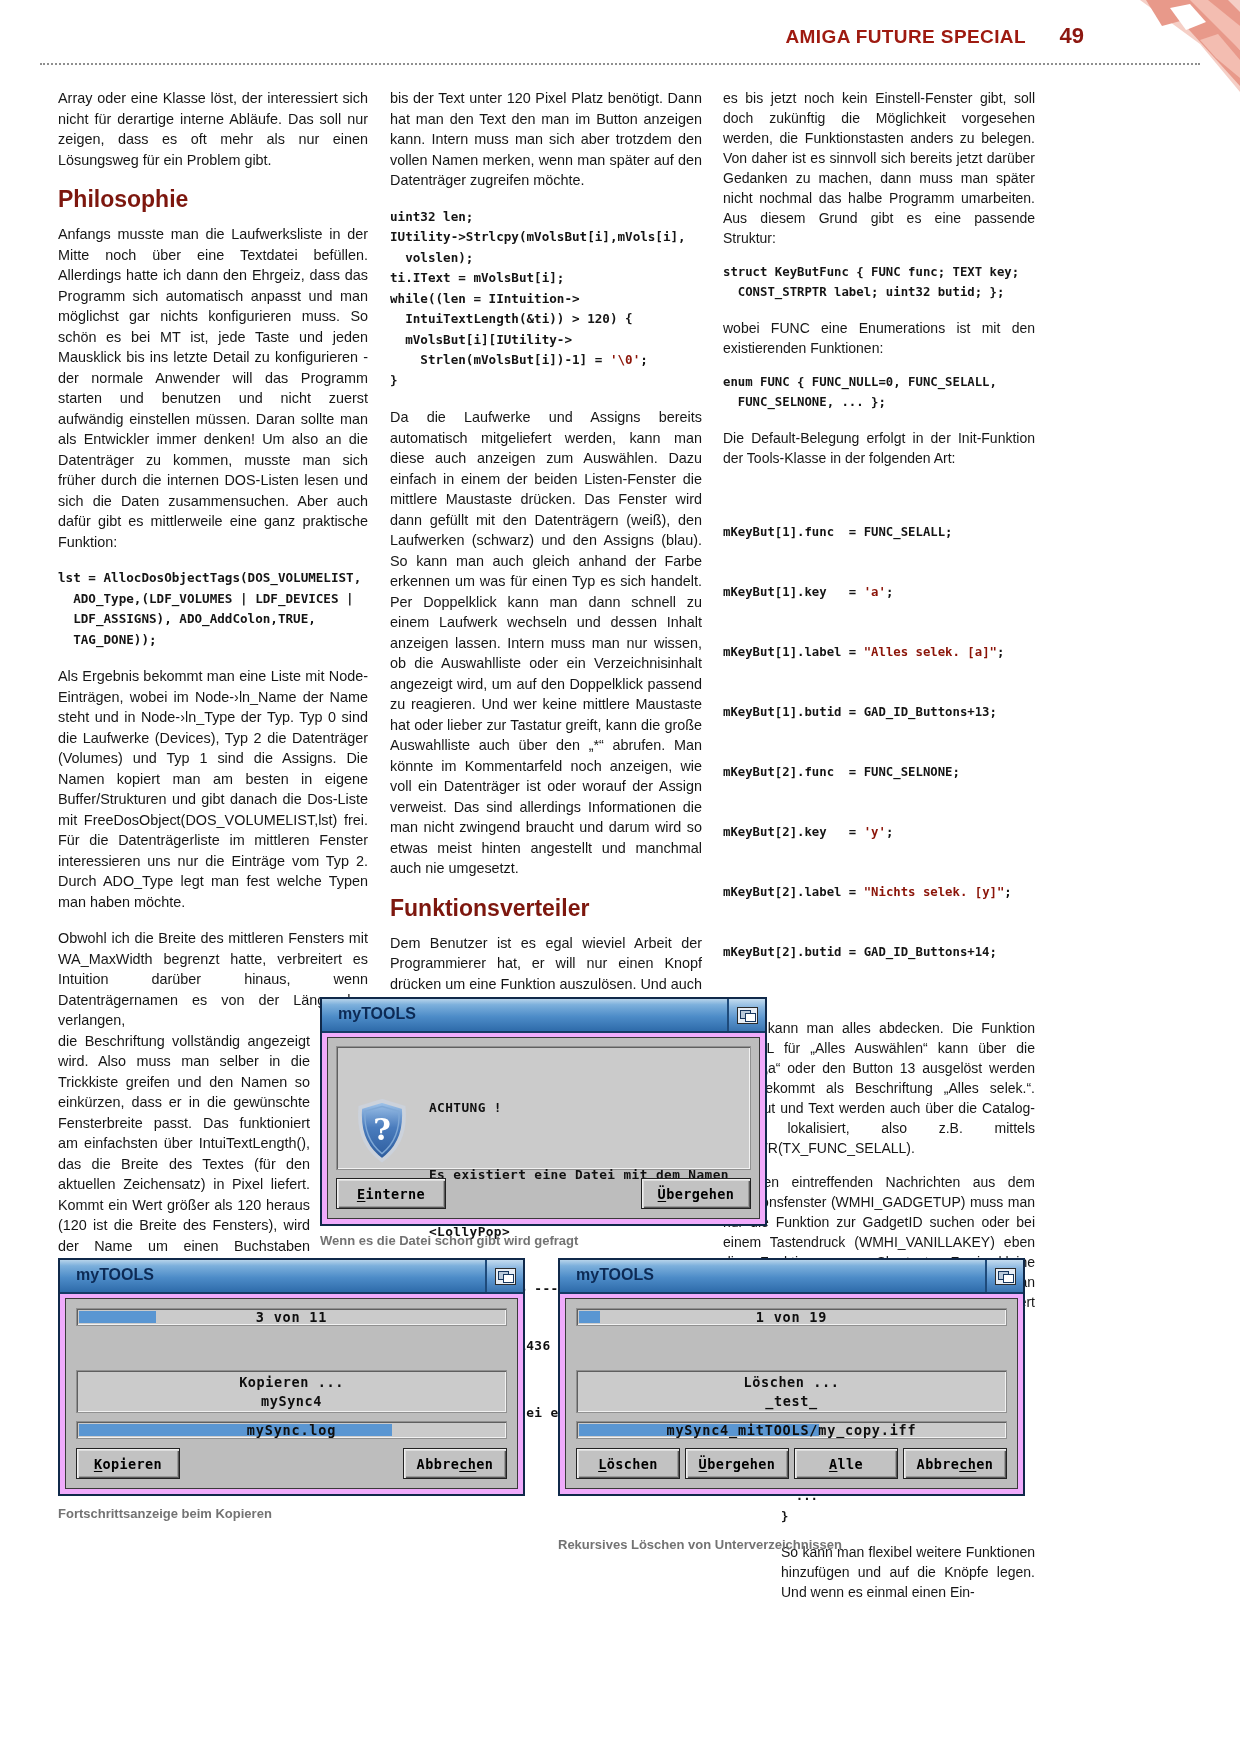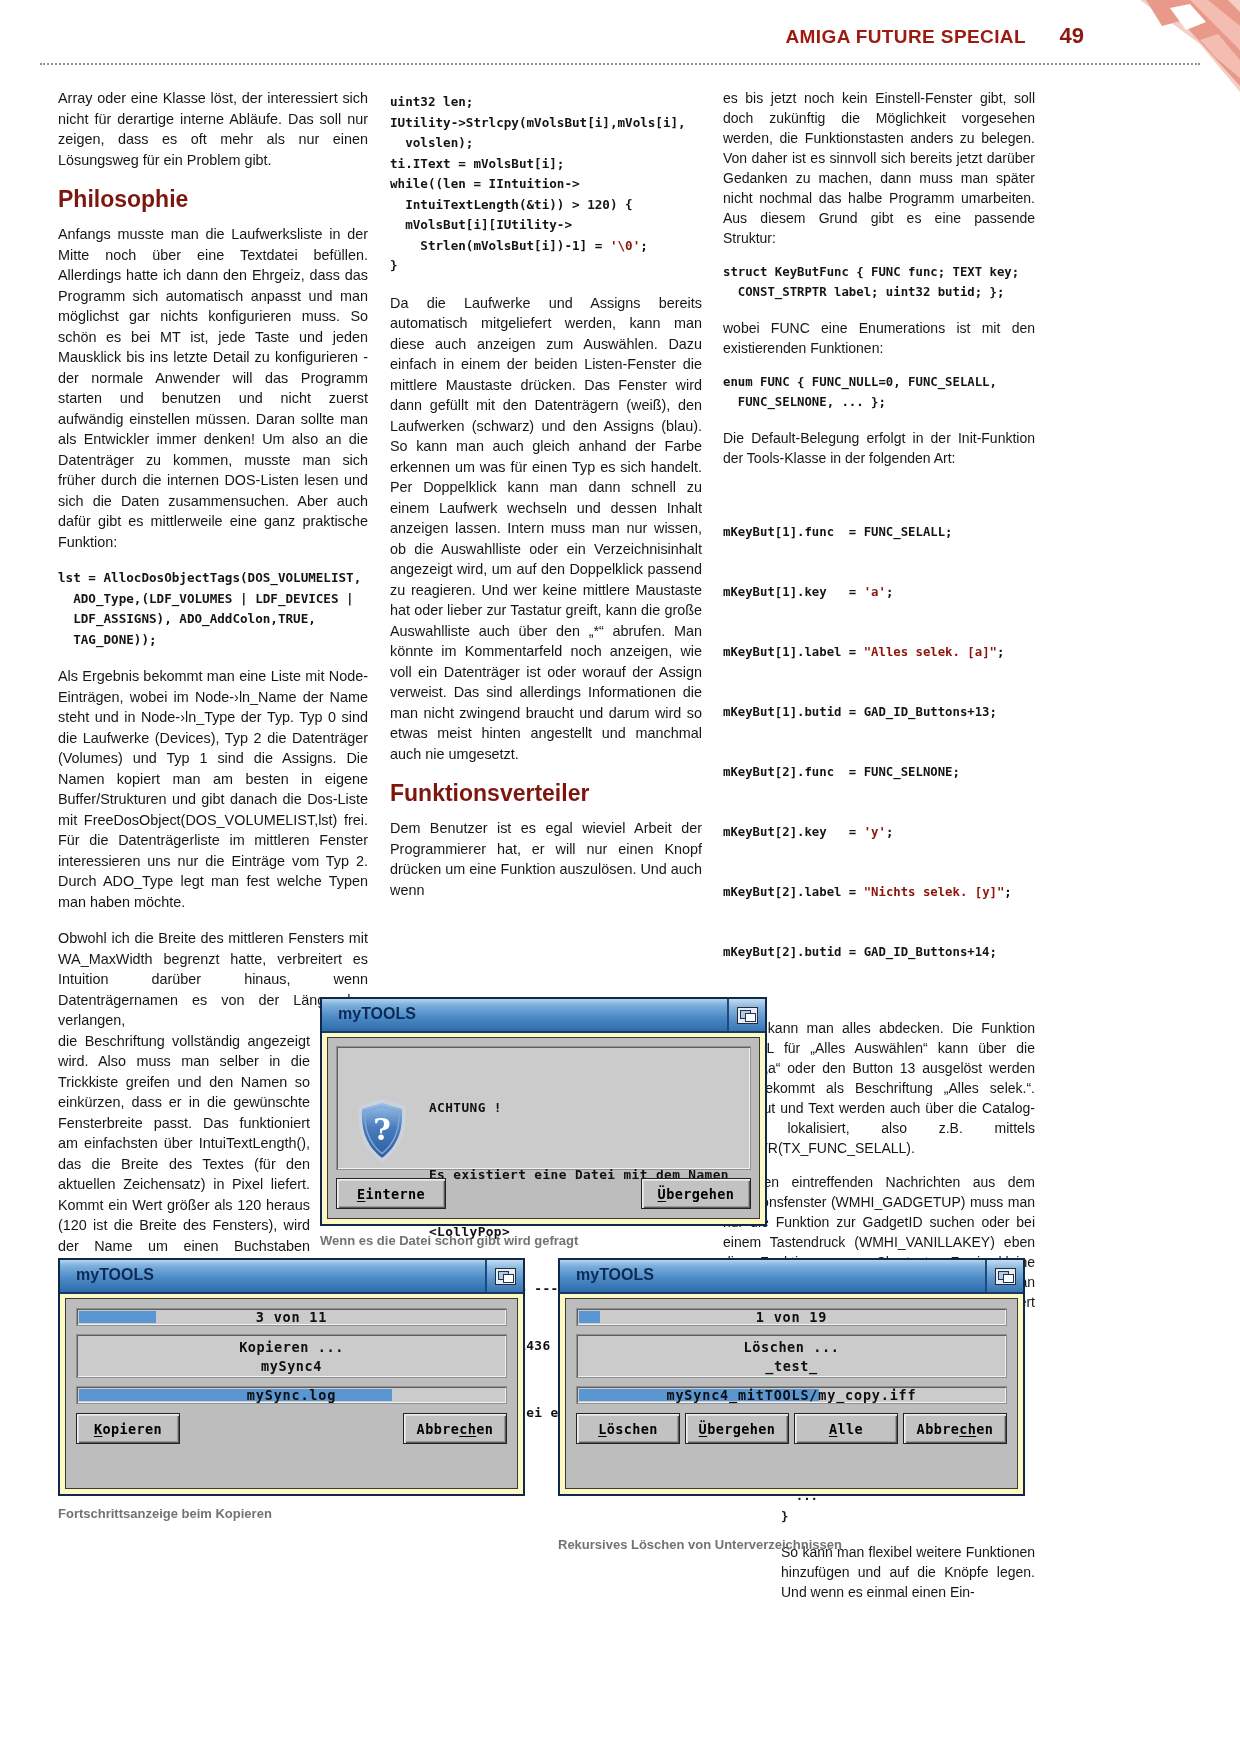--- a/index.html
+++ b/index.html
@@ -23,21 +23,21 @@
   .cont{text-align-last:justify;margin-bottom:0 !important;}
   .narrow{width:252px;margin-top:0 !important;}
   h2.sect{font-weight:bold;font-size:23px;line-height:26px;color:#7d170e;margin:10px 0 12px;}
   .code{font-family:"DejaVu Sans Mono",monospace;font-weight:bold;font-size:12.6px;
         line-height:20.5px;margin:4px 0 16px;white-space:pre;color:#141414;}
   #col-right .code{font-size:12.3px;line-height:20px;}
   .cstr{color:#8b1408;}
   .indent{margin-left:58px !important;width:254px;}
 
   
-  .amiga-window{position:absolute;border:2px solid #10294a;background:#fef9c3;box-sizing:border-box;z-index:5;}
+  .amiga-window{position:absolute;border:2px solid #10294a;background:#f0abfc;box-sizing:border-box;z-index:5;}
   .aw-titlebar{position:relative;height:32px;border-bottom:2px solid #153a66;
       background:linear-gradient(180deg,#b6d3ea 0%,#7db0dc 18%,#4d8cc8 55%,#2e6baa 100%);}
   .aw-title{position:absolute;left:16px;top:6px;font-weight:bold;font-size:16px;color:#0c2a55;}
   .aw-depth{position:absolute;right:0;top:0;bottom:0;width:36px;border-left:2px solid #1e4a7a;
       display:flex;align-items:center;justify-content:center;cursor:pointer;
       background:linear-gradient(180deg,#c4dcef 0%,#8cb8e0 25%,#5c96cf 60%,#3a74b0 100%);}
   .dg{position:relative;width:19px;height:15px;background:#e8eef5;border:1px solid #2a2a2a;}
   .dg-back{position:absolute;left:2px;top:2px;width:9px;height:7px;background:#b9c9da;border:1px solid #16365e;}
   .dg-front{position:absolute;right:1px;bottom:1px;width:9px;height:7px;background:#fff;border:1px solid #16365e;}
   .aw-frame{position:absolute;top:34px;left:0;right:0;bottom:0;padding:4px 5px 5px;box-sizing:border-box;}
@@ -61,21 +61,21 @@
       display:flex;align-items:center;justify-content:center;letter-spacing:.4px;cursor:pointer;padding:0 10px;}
   .abtn .key{text-decoration:underline;text-underline-offset:2px;}
 
   
   .tool-body{display:flex;flex-direction:column;gap:8px;padding:9px 10px;box-sizing:border-box;height:100%;}
   .prog{position:relative;height:18px;overflow:hidden;}
   .prog-fill{position:absolute;left:2px;top:2px;bottom:2px;background:#5a96d2;}
   .prog-label{position:absolute;left:0;right:0;top:0;bottom:0;display:flex;align-items:center;justify-content:center;
       font-family:"DejaVu Sans Mono",monospace;font-weight:bold;font-size:13.5px;letter-spacing:.8px;color:#0e0e0e;}
   .action{height:44px;display:flex;flex-direction:column;align-items:center;justify-content:center;gap:3px;
-      font-family:"DejaVu Sans Mono",monospace;font-weight:bold;font-size:13.5px;letter-spacing:.6px;color:#0e0e0e;}
+      font-family:"DejaVu Sans Mono",monospace;font-weight:bold;font-size:13.5px;letter-spacing:.6px;color:#0e0e0e;margin-top:36px;}
   .btn-row{display:flex;justify-content:space-between;margin-top:1px;}
   .btn-row .abtn{min-width:104px;}
 
   .figcap{position:absolute;font-weight:bold;font-size:13px;color:#737373;z-index:6;}
 </style>
 </head>
 <body>
 
 <div class="page">
 
@@ -96,20 +96,21 @@
     <p>Array oder eine Klasse löst, der interessiert sich nicht für derartige interne Abläufe. Das soll nur zeigen, dass es oft mehr als nur einen Lösungsweg für ein Problem gibt.</p>
     <h2 class="sect">Philosophie</h2>
     <p>Anfangs musste man die Laufwerksliste in der Mitte noch über eine Textdatei befüllen. Allerdings hatte ich dann den Ehrgeiz, dass das Programm sich automatisch anpasst und man möglichst gar nichts konfigurieren muss. So schön es bei MT ist, jede Taste und jeden Mausklick bis ins letzte Detail zu konfigurieren - der normale Anwender will das Programm starten und benutzen und nicht zuerst aufwändig einstellen müssen. Daran sollte man als Entwickler immer denken! Um also an die Datenträger zu kommen, musste man sich früher durch die internen DOS-Listen lesen und sich die Daten zusammensuchen. Aber auch dafür gibt es mittlerweile eine ganz praktische Funktion:</p>
     <div class="code"><div>lst = AllocDosObjectTags(DOS_VOLUMELIST,</div><div>  ADO_Type,(LDF_VOLUMES | LDF_DEVICES |</div><div>  LDF_ASSIGNS), ADO_AddColon,TRUE,</div><div>  TAG_DONE));</div></div>
     <p>Als Ergebnis bekommt man eine Liste mit Node-Einträgen, wobei im Node-›ln_Name der Name steht und in Node-›ln_Type der Typ. Typ 0 sind die Laufwerke (Devices), Typ 2 die Datenträger (Volumes) und Typ 1 sind die Assigns. Die Namen kopiert man am besten in eigene Buffer/Strukturen und gibt danach die Dos-Liste mit FreeDosObject(DOS_VOLUMELIST,lst) frei. Für die Datenträgerliste im mittleren Fenster interessieren uns nur die Einträge vom Typ 2. Durch ADO_Type legt man fest welche Typen man haben möchte.</p>
     <p class="cont">Obwohl ich die Breite des mittleren Fensters mit WA_MaxWidth begrenzt hatte, verbreitert es Intuition darüber hinaus, wenn Datenträgernamen es von der Länge her verlangen, damit</p>
     <p class="narrow">die Beschriftung vollständig angezeigt wird. Also muss man selber in die Trickkiste greifen und den Namen so einkürzen, dass er in die gewünschte Fensterbreite passt. Das funktioniert am einfachsten über IntuiTextLength(), das die Breite des Textes (für den aktuellen Zeichensatz) in Pixel liefert. Kommt ein Wert größer als 120 heraus (120 ist die Breite des Fensters), wird der Name um einen Buchstaben gekürzt und die Länge neu ermittelt. Das erfolgt in einer Schleife so lange,</p>
   </div>
 
   <div class="col" id="col-mid">
+    <p>bis der Text unter 120 Pixel Platz benötigt. Dann hat man den Text den man im Button anzeigen kann. Intern muss man sich aber trotzdem den vollen Namen merken, wenn man später auf den Datenträger zugreifen möchte.</p>
     <div class="code"><div>uint32 len;</div><div>IUtility-&gt;Strlcpy(mVolsBut[i],mVols[i],</div><div>  volslen);</div><div>ti.IText = mVolsBut[i];</div><div>while((len = IIntuition-&gt;</div><div>  IntuiTextLength(&amp;ti)) &gt; 120) {</div><div>  mVolsBut[i][IUtility-&gt;</div><div><span>    Strlen(mVolsBut[i])-1] = </span><span class="cstr">'\0'</span><span>;</span></div><div>}</div></div>
     <p>Da die Laufwerke und Assigns bereits automatisch mitgeliefert werden, kann man diese auch anzeigen zum Auswählen. Dazu einfach in einem der beiden Listen-Fenster die mittlere Maustaste drücken. Das Fenster wird dann gefüllt mit den Datenträgern (weiß), den Laufwerken (schwarz) und den Assigns (blau). So kann man auch gleich anhand der Farbe erkennen um was für einen Typ es sich handelt. Per Doppelklick kann man dann schnell zu einem Laufwerk wechseln und dessen Inhalt anzeigen lassen. Intern muss man nur wissen, ob die Auswahlliste oder ein Verzeichnisinhalt angezeigt wird, um auf den Doppelklick passend zu reagieren. Und wer keine mittlere Maustaste hat oder lieber zur Tastatur greift, kann die große Auswahlliste auch über den „*“ abrufen. Man könnte im Kommentarfeld noch anzeigen, wie voll ein Datenträger ist oder worauf der Assign verweist. Das sind allerdings Informationen die man nicht zwingend braucht und darum wird so etwas meist hinten angestellt und manchmal auch nie umgesetzt.</p>
     <h2 class="sect">Funktionsverteiler</h2>
     <p>Dem Benutzer ist es egal wieviel Arbeit der Programmierer hat, er will nur einen Knopf drücken um eine Funktion auszulösen. Und auch wenn</p>
   </div>
 
   <div class="col" id="col-right">
     <p>es bis jetzt noch kein Einstell-Fenster gibt, soll doch zukünftig die Möglichkeit vorgesehen werden, die Funktionstasten anders zu belegen. Von daher ist es sinnvoll sich bereits jetzt darüber Gedanken zu machen, dann muss man später nicht nochmal das halbe Programm umarbeiten. Aus diesem Grund gibt es eine passende Struktur:</p>
     <div class="code"><div>struct KeyButFunc { FUNC func; TEXT key;</div><div>  CONST_STRPTR label; uint32 butid; };</div></div>
     <p>wobei FUNC eine Enumerations ist mit den existierenden Funktionen:</p>

